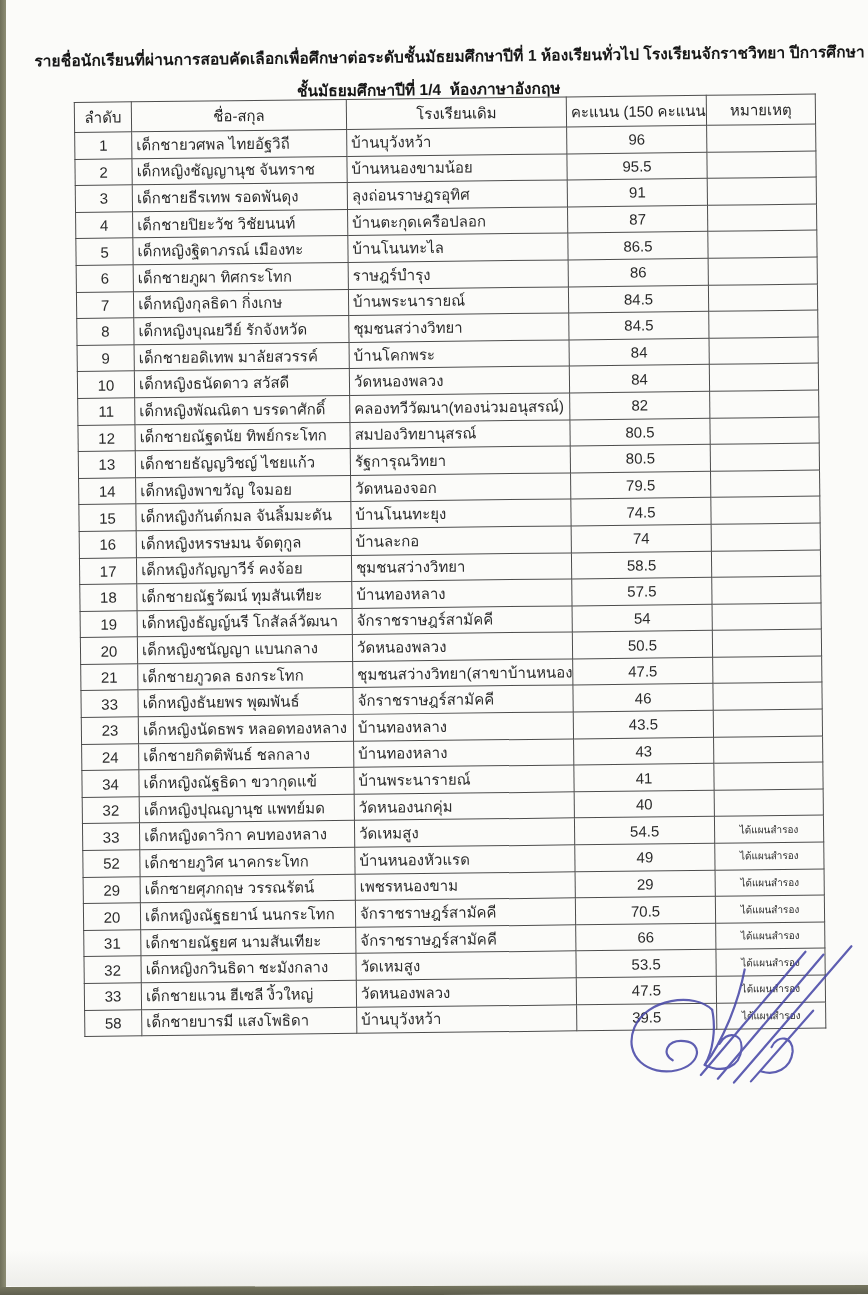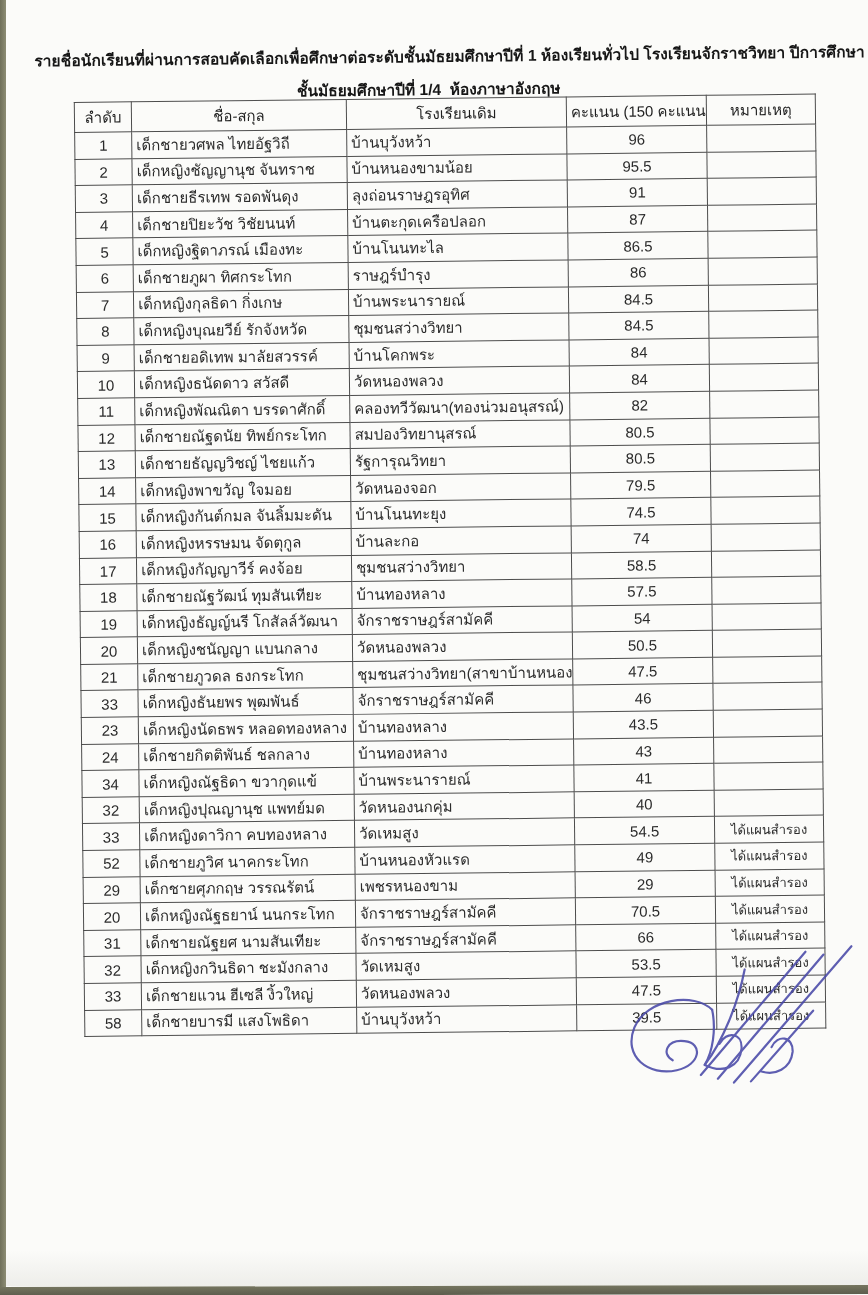--- a/index.html
+++ b/index.html
@@ -50,21 +50,21 @@
     padding:0 4px;overflow:hidden;white-space:nowrap;
   }
   table.students{border:1.6px solid #2e2e2e;}
   table.students th{
     height:29px;font-weight:400;text-align:center;color:#1f1f1f;
   }
   table.students td{height:25.6px;color:#2b2b2b;}
   td.c-no{text-align:center;}
   td.c-name,td.c-school{text-align:left;padding-left:9px;}
   td.c-score{text-align:center;}
-  td.c-remark{text-align:center;font-size:13px;}
+  td.c-remark{text-align:center;font-size:10px;}
   svg.signature{
     position:absolute;left:595px;top:935px;width:270px;height:175px;
     z-index:6;opacity:0.88;
   }
 </style>
 </head>
 <body>
 
 <div>
   <div class="tilt">

